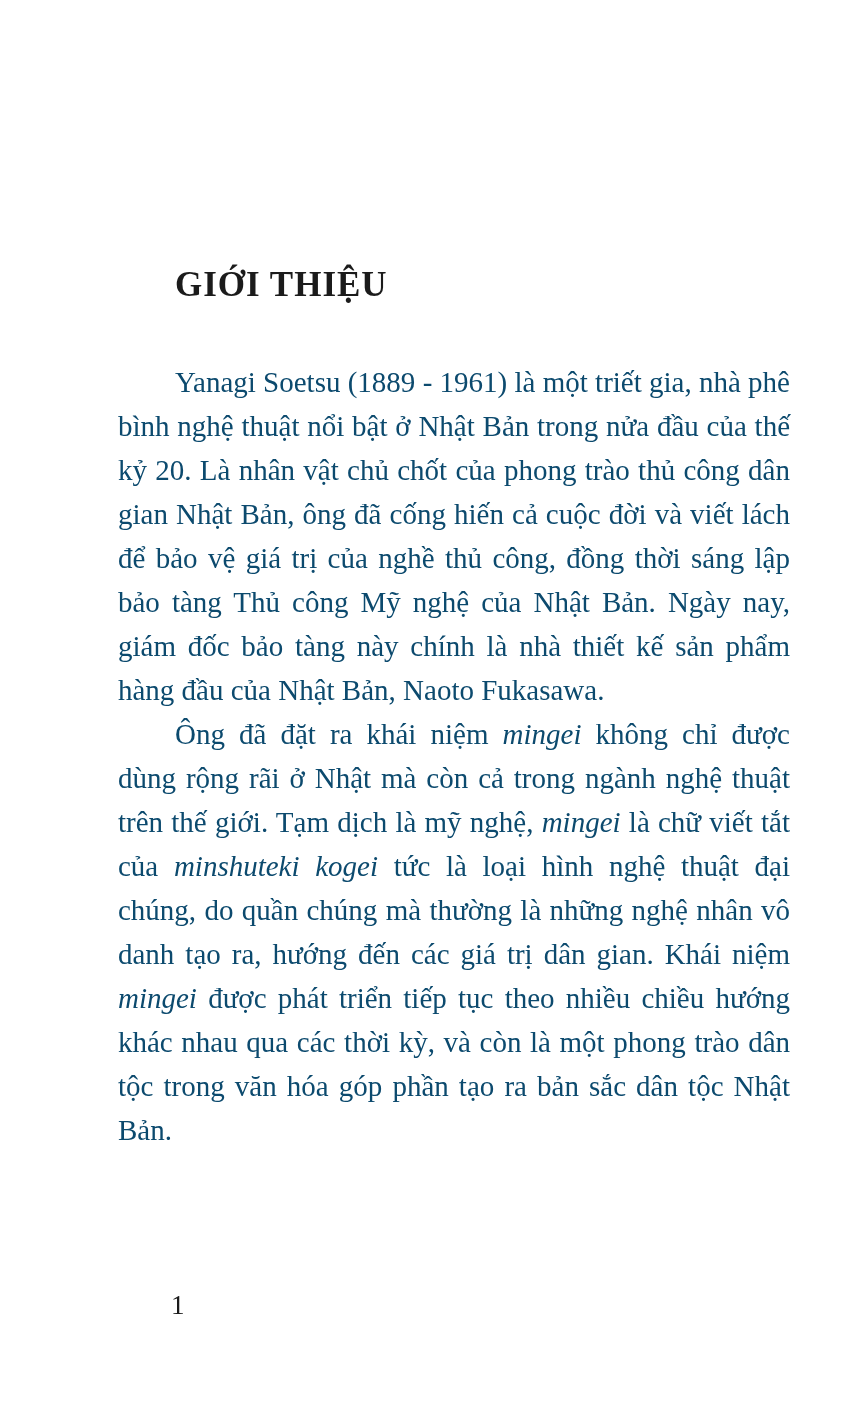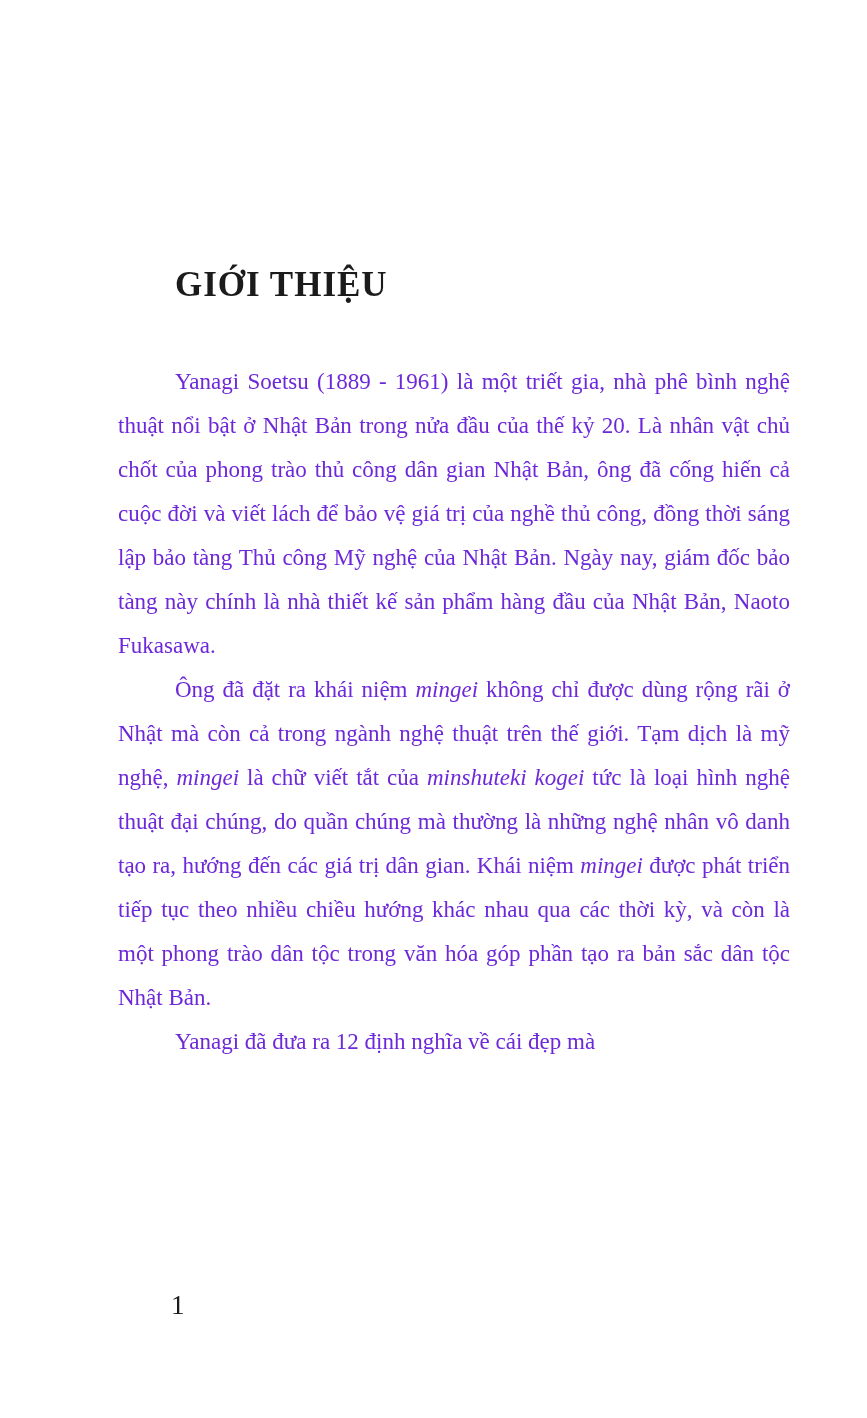--- a/index.html
+++ b/index.html
@@ -27,24 +27,24 @@
     font-weight: 600;
     letter-spacing: 1px;
     color: #1b1b1b;
     white-space: nowrap;
   }
   .body-text {
     position: absolute;
     left: 118px;
     top: 360px;
     width: 672px;
-    font-size: 23px;
+    font-size: 29px;
     line-height: 44px;
     text-align: justify;
-    color: #6d28d9;
+    color: #0c4a6e;
   }
   .body-text p {
     margin: 0;
     padding: 0;
     text-indent: 57px;
   }
   .body-text em {
   }
   .page-number {
     position: absolute;
@@ -57,17 +57,16 @@
 </style>
 </head>
 <body>
 
 <div class="page">
   <h1 class="page-title">GIỚI THIỆU</h1>
 
   <div class="body-text">
       <p><span>Yanagi Soetsu (1889 - 1961) là một triết gia, nhà phê bình nghệ thuật nổi bật ở Nhật Bản trong nửa đầu của thế kỷ 20. Là nhân vật chủ chốt của phong trào thủ công dân gian Nhật Bản, ông đã cống hiến cả cuộc đời và viết lách để bảo vệ giá trị của nghề thủ công, đồng thời sáng lập bảo tàng Thủ công Mỹ nghệ của Nhật Bản. Ngày nay, giám đốc bảo tàng này chính là nhà thiết kế sản phẩm hàng đầu của Nhật Bản, Naoto Fukasawa.</span></p>
       <p><span>Ông đã đặt ra khái niệm </span><em>mingei</em><span> không chỉ được dùng rộng rãi ở Nhật mà còn cả trong ngành nghệ thuật trên thế giới. Tạm dịch là mỹ nghệ, </span><em>mingei</em><span> là chữ viết tắt của </span><em>minshuteki kogei</em><span> tức là loại hình nghệ thuật đại chúng, do quần chúng mà thường là những nghệ nhân vô danh tạo ra, hướng đến các giá trị dân gian. Khái niệm </span><em>mingei</em><span> được phát triển tiếp tục theo nhiều chiều hướng khác nhau qua các thời kỳ, và còn là một phong trào dân tộc trong văn hóa góp phần tạo ra bản sắc dân tộc Nhật Bản.</span></p>
-      <p><span>Yanagi đã đưa ra 12 định nghĩa về cái đẹp mà</span></p>
     </div>
 
   <div class="page-number">1</div>
 </div>
 
 </body></html>

